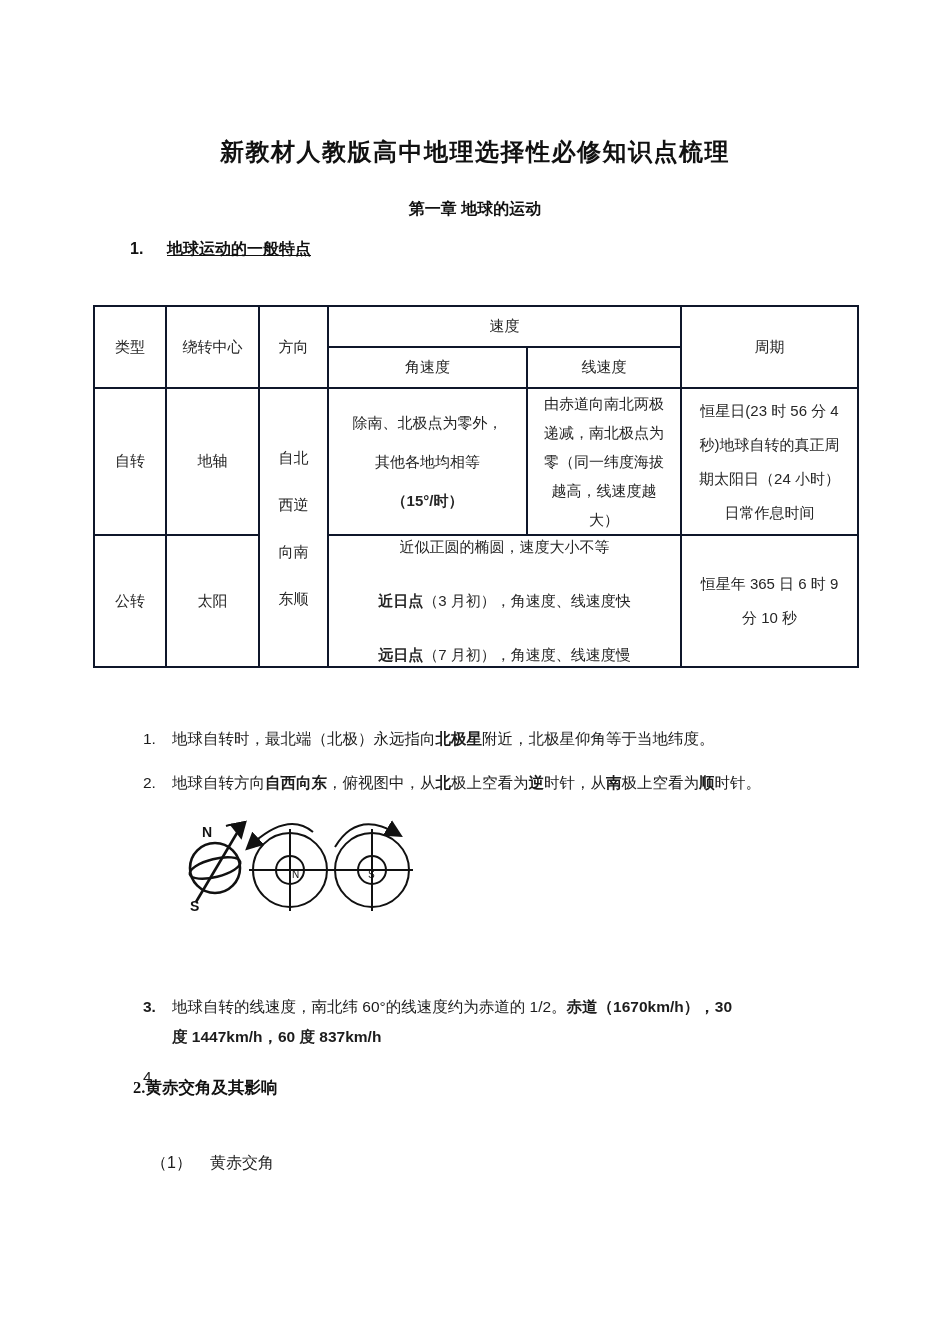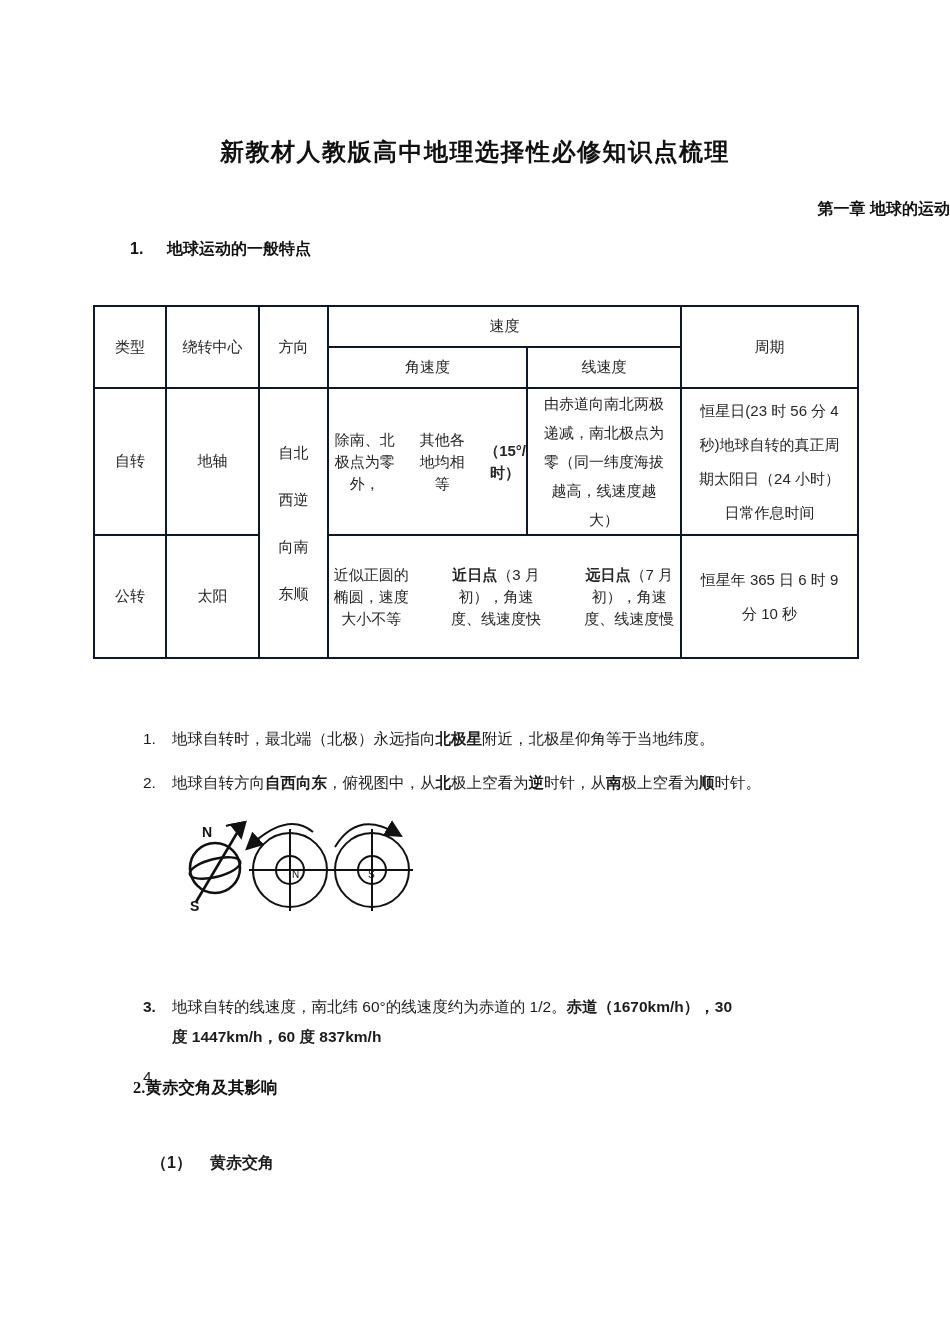--- a/index.html
+++ b/index.html
@@ -2,55 +2,55 @@
 <html><head>
 <meta charset="utf-8">
 <style>
   html,body{margin:0;padding:0;background:#ffffff;}
   body{width:950px;height:1344px;position:relative;overflow:hidden;
        font-family:"Liberation Sans","DejaVu Sans",sans-serif;color:#1c1c1c;}
   .page{position:absolute;inset:0;background:#fff;}
 
   .title{position:absolute;left:0;right:0;top:136px;text-align:center;
          font-size:24px;font-weight:700;letter-spacing:1.5px;color:#111;}
-  .chapter{position:absolute;left:0;right:0;top:199px;text-align:right;
+  .chapter{position:absolute;left:0;right:0;top:199px;text-align:center;
            font-size:16px;font-weight:700;color:#111;}
-  .h1{position:absolute;left:130px;top:239px;font-size:16px;font-weight:700;color:#111;}
+  .h1{position:absolute;left:130px;top:239px;font-size:16px;font-weight:700;color:#111;text-decoration:underline;}
   .h1 .h1num{display:inline-block;width:37px;}
 
   
   table.tbl{position:absolute;left:93px;top:305px;width:764px;border-collapse:collapse;
             table-layout:fixed;font-size:15px;color:#262626;}
   table.tbl td{border:2px solid #0f172a;text-align:center;vertical-align:middle;padding:0;}
   tr.r41{height:41px;}
   tr.row1{height:145px;}
   tr.row2{height:123px;}
   td.dir{white-space:pre-line;line-height:47px;}
   td.lin{white-space:pre-line;line-height:29px;margin-left:32px;}
   td.per{white-space:pre-line;line-height:34px;}
   td.ang .cl, td.spd .cl{line-height:22px;}
   td.ang, td.spd{vertical-align:middle;}
-  td.ang .stack, td.spd .stack{display:flex;justify-content:center;
+  td.ang .stack, td.spd .stack{display:flex;flex-direction:column;justify-content:center;
        align-items:center;gap:17px;height:100%;}
   td.spd .stack{gap:32px;}
   .b, b{font-weight:700;}
 
   
   .li{position:absolute;left:143px;font-size:15.5px;line-height:22px;display:flex;color:#1c1c1c;}
   .li .num{flex:none;width:29px;}
   #li1{top:728px;}
   #li2{top:772px;}
   #li3{top:992px;line-height:30px;width:740px;}
   #li3 .num{font-weight:700;}
   #li4{top:1066px;}
 
   .diagram{position:absolute;left:184px;top:818px;}
 
   .h2{position:absolute;left:133px;top:1077px;font-size:16.5px;font-weight:700;color:#111;font-family:Liberation Serif, serif;}
-  .sub{position:absolute;left:151px;top:1153px;font-size:16px;font-weight:bold;}
+  .sub{position:absolute;left:151px;top:1153px;font-size:16px;}
   .sub .snum{display:inline-block;margin-right:18px;}
 </style>
 </head>
 <body>
 
 <div class="page">
 
   <div class="title">新教材人教版高中地理选择性必修知识点梳理</div>
   <div class="chapter">第一章 地球的运动</div>
 

